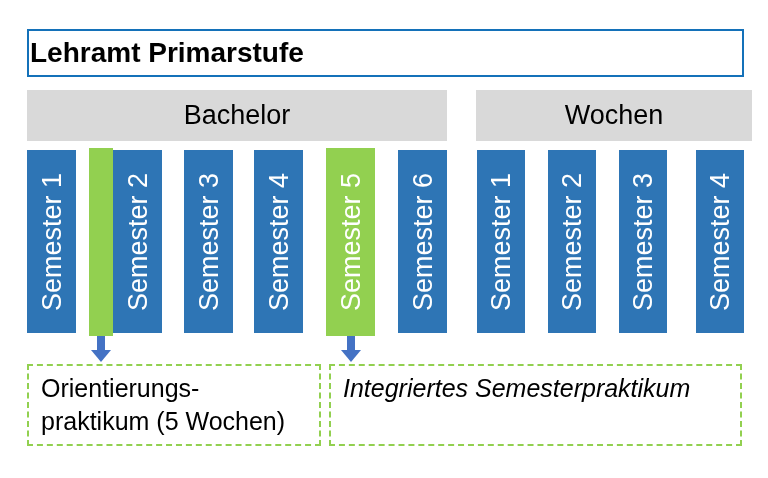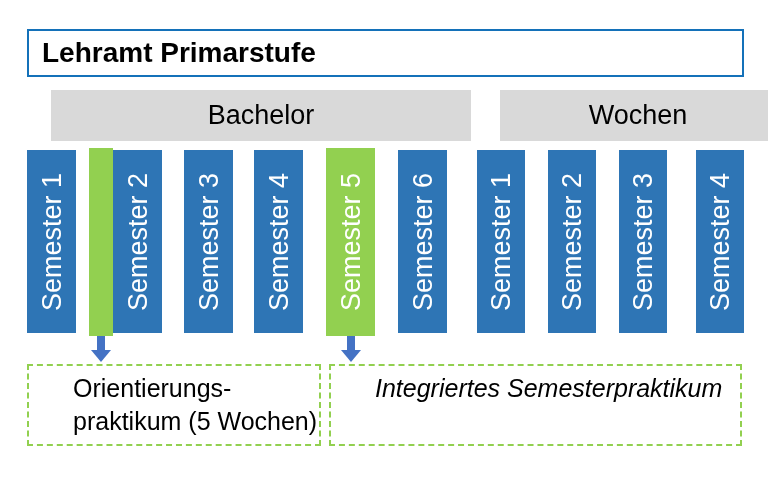--- a/index.html
+++ b/index.html
@@ -20,30 +20,29 @@
     color: var(--text-black);
     overflow: hidden;
   }
   .canvas { position: relative; width: 768px; height: 478px; background: #ffffff; }
 
   .title-box {
     position: absolute; left: 27px; top: 29px; width: 717px; height: 48px;
     border: 2px solid var(--title-border-blue);
     background: #ffffff;
     display: flex; align-items: center;
-    padding-left: 13px;
+    padding-left: 1px;
   }
   .title-box span { font-size: 28px; font-weight: bold; letter-spacing: 0px; }
 
   .section-header {
     position: absolute; top: 90px; height: 51px;
     background: var(--header-gray);
     display: flex; align-items: center; justify-content: center;
     font-size: 27px;
-    margin-left: 24px;
   }
   .section-header.bachelor { left: 27px; width: 420px; }
   .section-header.master  { left: 476px; width: 276px; }
 
   .bar {
     position: absolute; top: 150px; width: 49px; height: 183px;
     background: var(--bar-blue);
   }
   .bar.green { top: 148px; height: 188px; background: var(--highlight-green); }
   .bar-label {
@@ -73,21 +72,21 @@
 
   .practicum-box {
     position: absolute; top: 364px; height: 82px;
     border: 2px dashed var(--dashed-border-green);
     background: #ffffff;
     padding: 6px 12px;
     font-size: 25px; line-height: 33px;
   }
   .practicum-box.left  { left: 27px;  width: 294px; }
   .practicum-box.right { left: 329px; width: 413px; font-style: italic; }
-  .practicum-box div { white-space: nowrap; margin-left: 32px; }
+  .practicum-box div { white-space: nowrap; }
 </style>
 </head>
 <body>
 
 <div class="canvas">
 
   <div class="title-box">
     <span>Lehramt Primarstufe</span>
   </div>
 

